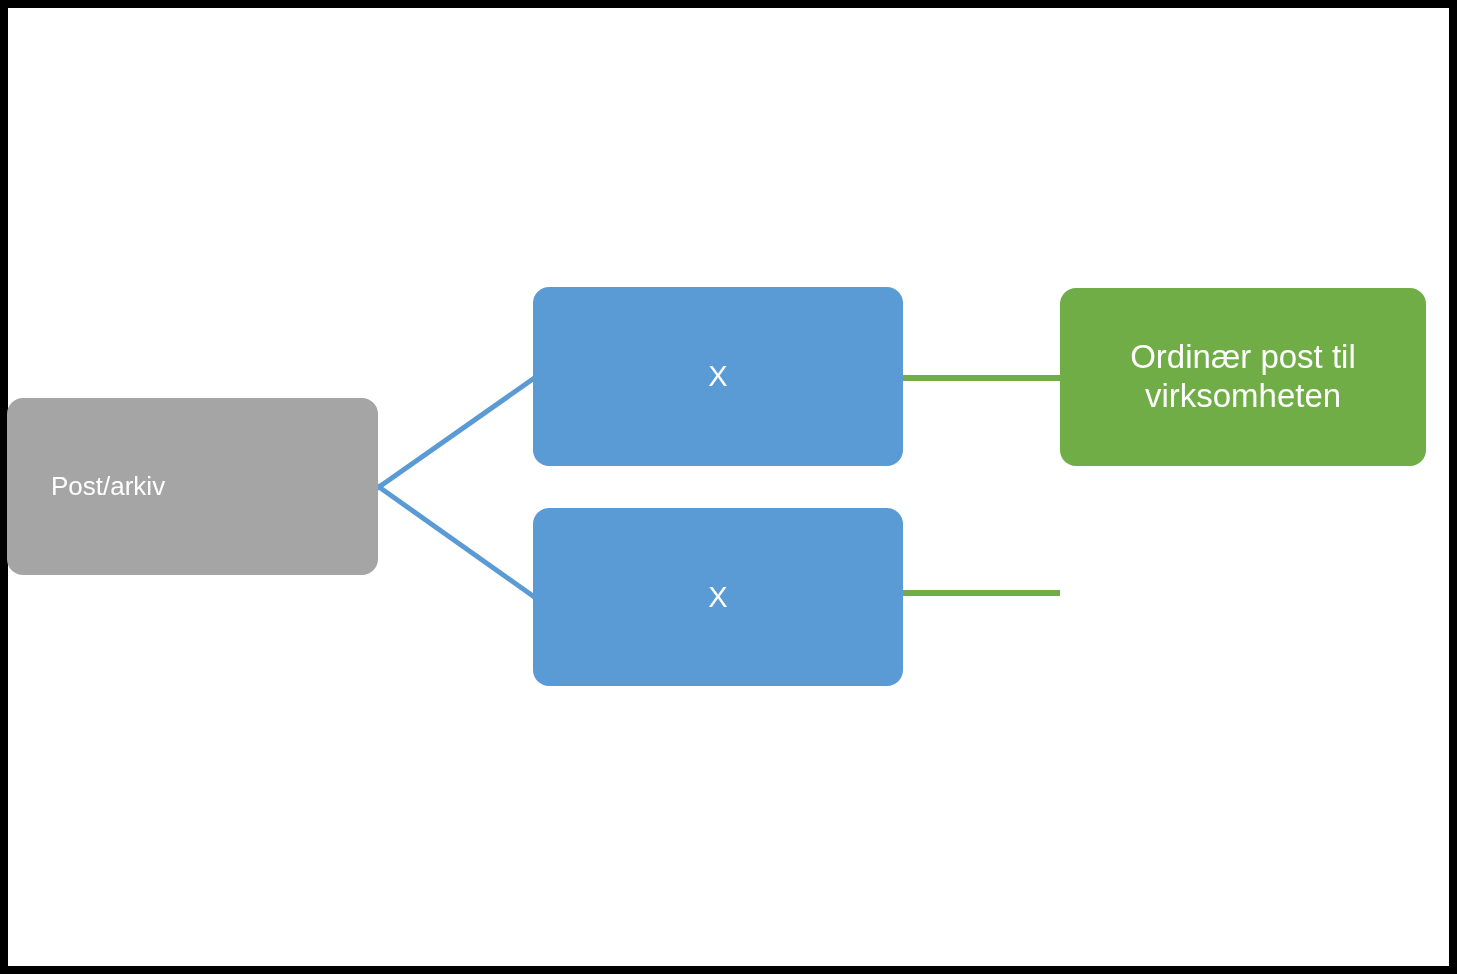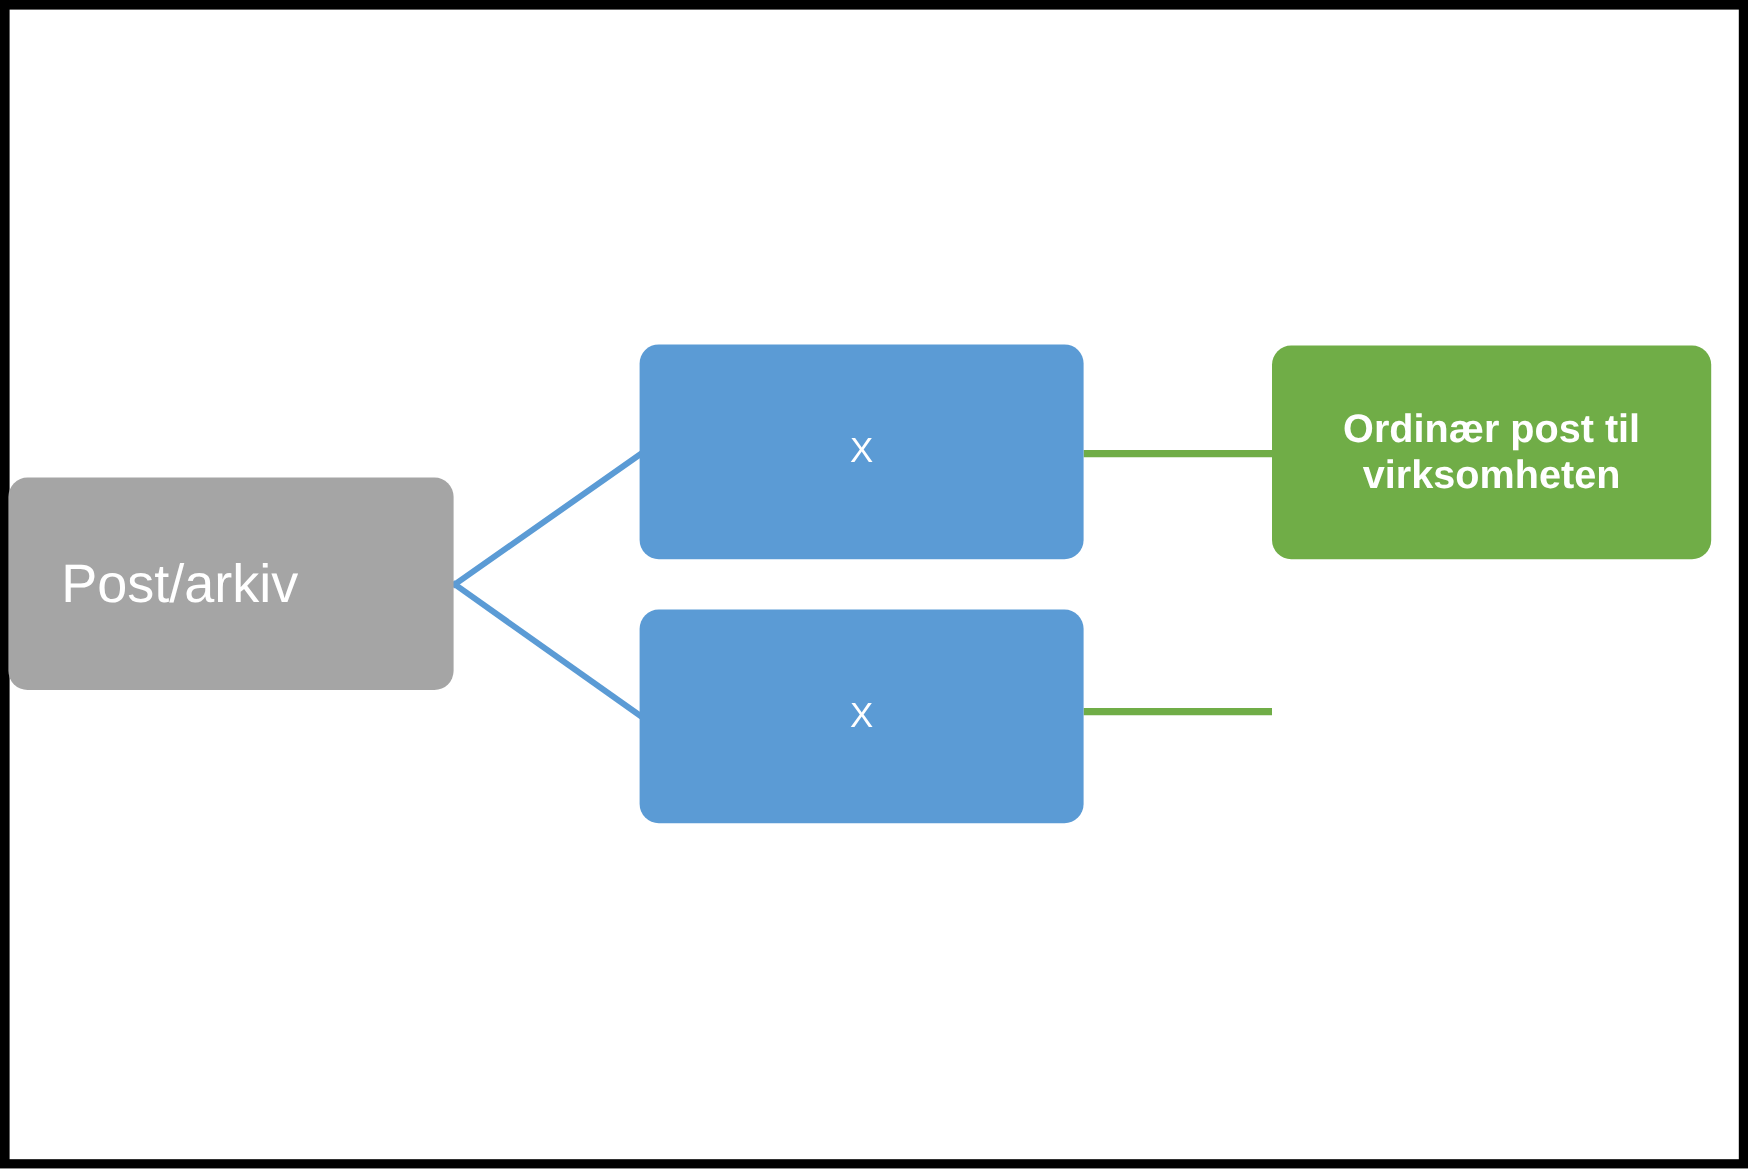--- a/index.html
+++ b/index.html
@@ -58,21 +58,21 @@
     z-index: 3;
   }
   .node-gray {
     background: #a5a5a5;
     left: 7px;
     top: 398px;
     width: 371px;
     height: 177px;
     justify-content: flex-start;
     padding-left: 44px;
-    font-size: 45px;
+    font-size: 26px;
   }
   .node-blue {
     background: #5b9bd5;
     left: 533px;
     width: 370px;
     justify-content: center;
     text-align: center;
     font-size: 29px;
   }
   .node-blue-1 {
@@ -88,21 +88,20 @@
     left: 1060px;
     width: 366px;
     justify-content: center;
     text-align: center;
     font-size: 33px;
     padding: 0 6px;
   }
   .node-green-1 {
     top: 288px;
     height: 178px;
-    font-weight: bold;
   }
   .node-green-2 {
     top: 508px;
     height: 178px;
   }
   .node-label {
     display: block;
     width: 100%;
     white-space: pre-line;
   }

